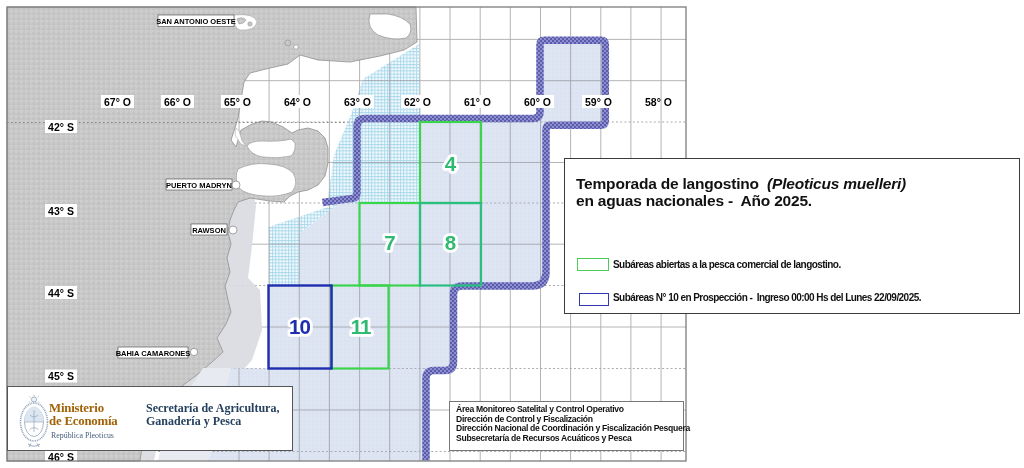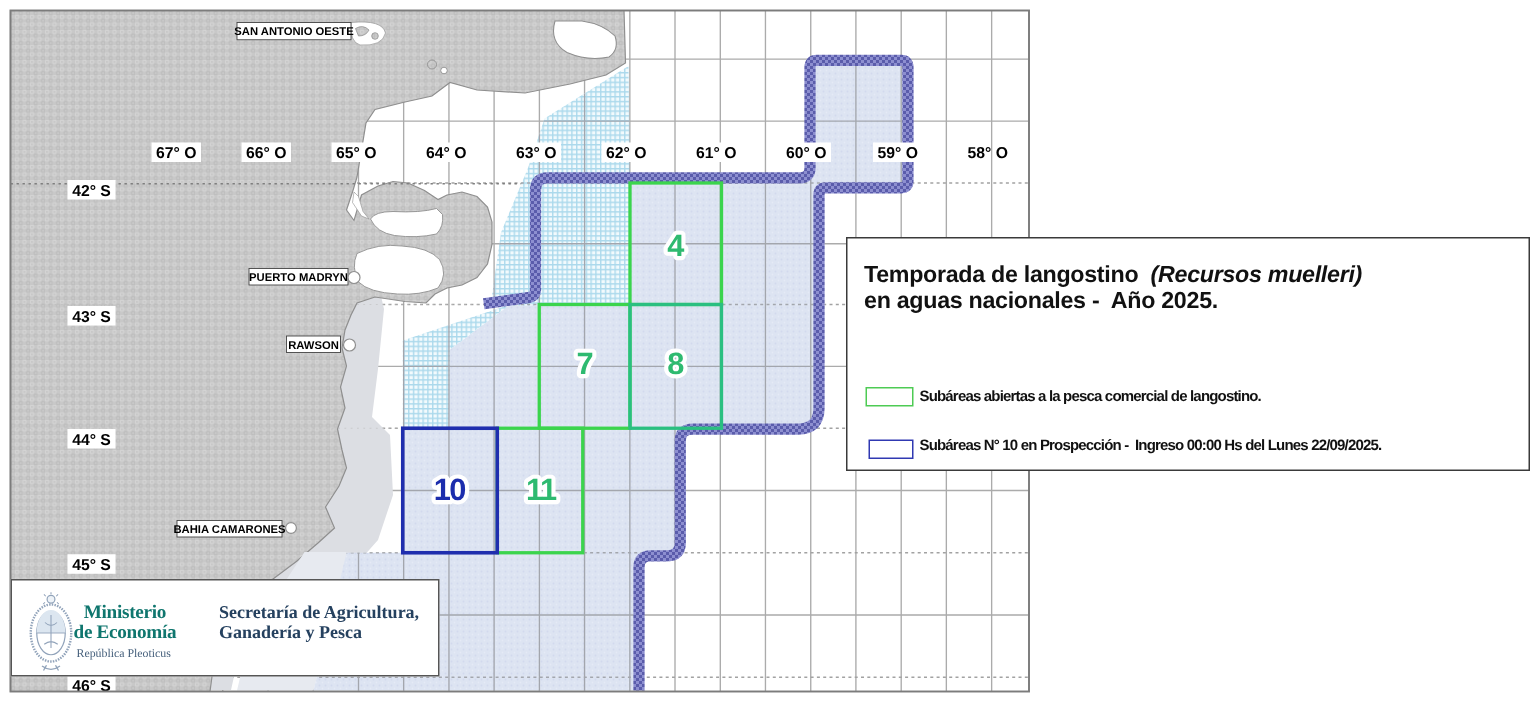--- a/index.html
+++ b/index.html
@@ -9,21 +9,21 @@
   #legend{left:564px;top:158px;width:454px;height:154px;border:1px solid #3a3a3a;}
   #legend .title{position:absolute;left:11px;top:16px;font-size:15.5px;font-weight:bold;color:#111;line-height:17px;white-space:nowrap;letter-spacing:-0.2px;}
   .sw{position:absolute;background:#fff;}
   #sw1{left:12px;top:99px;width:30px;height:11px;border:1.6px solid #4ecb54;}
   #sw2{left:14px;top:134px;width:28px;height:11px;border:1.6px solid #3039b2;}
   .ltx{position:absolute;font-size:10px;font-weight:bold;color:#111;white-space:nowrap;letter-spacing:-0.55px;}
   #lt1{left:48px;top:100px;}
   #lt2{left:48px;top:133px;text-align:right;}
   #logo{left:7px;top:386px;width:284px;height:63px;border:1px solid #555;}
   #logo .min{position:absolute;left:41px;top:15px;font-family:"Liberation Serif",serif;font-weight:bold;
-        font-size:12.8px;line-height:13.2px;color:#0f766e;white-space:nowrap;letter-spacing:-0.2px;text-align:center;}
+        font-size:12.8px;line-height:13.2px;color:#a16207;white-space:nowrap;letter-spacing:-0.2px;}
   #logo .rep{position:absolute;left:43px;top:44px;font-family:"Liberation Serif",serif;
         font-size:7.9px;color:#46607c;white-space:nowrap;}
   #logo .sec{position:absolute;left:138px;top:15px;font-family:"Liberation Serif",serif;font-weight:bold;
         font-size:12px;line-height:13.2px;color:#25415f;white-space:nowrap;}
   #info{left:449px;top:401px;width:233px;height:48px;border:1px solid #777;}
   #info .t{position:absolute;left:6px;top:3px;font-size:8.6px;font-weight:bold;color:#111;line-height:9.7px;white-space:nowrap;letter-spacing:-0.3px;}
 </style>
 </head>
 <body>
 <div id="stage">
@@ -172,27 +172,30 @@
 
 <circle cx="236" cy="185" r="4" fill="#ffffff" stroke="#8f8f8f" stroke-width="0.8"></circle>
 <circle cx="233" cy="230" r="4" fill="#ffffff" stroke="#8f8f8f" stroke-width="0.8"></circle>
 <circle cx="194" cy="352" r="3.6" fill="#ffffff" stroke="#8f8f8f" stroke-width="0.8"></circle>
 
 <rect x="7" y="7" width="679" height="454" fill="none" stroke="#7c7c7c" stroke-width="1.3"></rect>
 
 </svg>
 
 <div class="box" id="legend">
-  <div class="title">Temporada de langostino&nbsp;&nbsp;<i>(Recursos muelleri)</i><br>en aguas nacionales -&nbsp; Año 2025.</div>
+  <div class="title">Temporada de langostino&nbsp;&nbsp;<i>(Pleoticus muelleri)</i><br>en aguas nacionales -&nbsp; Año 2025.</div>
   <div class="sw" id="sw1"></div>
   <div class="ltx" id="lt1">Subáreas abiertas a la pesca comercial de langostino.</div>
   <div class="sw" id="sw2"></div>
   <div class="ltx" id="lt2">Subáreas N° 10 en Prospección -&nbsp; Ingreso 00:00 Hs del Lunes 22/09/2025.</div>
 </div>
 
+<div class="box" id="info">
+  <div class="t">Área Monitoreo Satelital y Control Operativo<br>Dirección de Control y Fiscalización<br>Dirección Nacional de Coordinación y Fiscalización Pesquera<br>Subsecretaría de Recursos Acuáticos y Pesca</div>
+</div>
 
 <div class="box" id="logo">
   <svg width="52" height="62" viewBox="0 0 52 62" style="position:absolute;left:0px;top:1px">
   <g stroke="#91a3ba" fill="none" stroke-width="0.9">
     <ellipse cx="26" cy="34" rx="13.5" ry="19" stroke-dasharray="1,0.8" stroke-width="1.6"></ellipse>
     <ellipse cx="26" cy="34" rx="9.5" ry="14.5" fill="#ffffff" stroke-width="0.8"></ellipse>
     <path d="M16.6,31 A9.5,14.5 0 0 1 35.4,31 L35.5,34 H16.5 Z" fill="#dce6f0" stroke="none"></path>
     <path d="M16.5,34 H35.5" stroke-width="0.6"></path>
     <path d="M26,22 V44 M21.5,41.5 Q26,38 30.5,41.5 M22,27 Q26,31 30,27" stroke-width="0.7"></path>
     <circle cx="26" cy="11.5" r="2.6" fill="#eef3f8" stroke-width="0.8"></circle>

